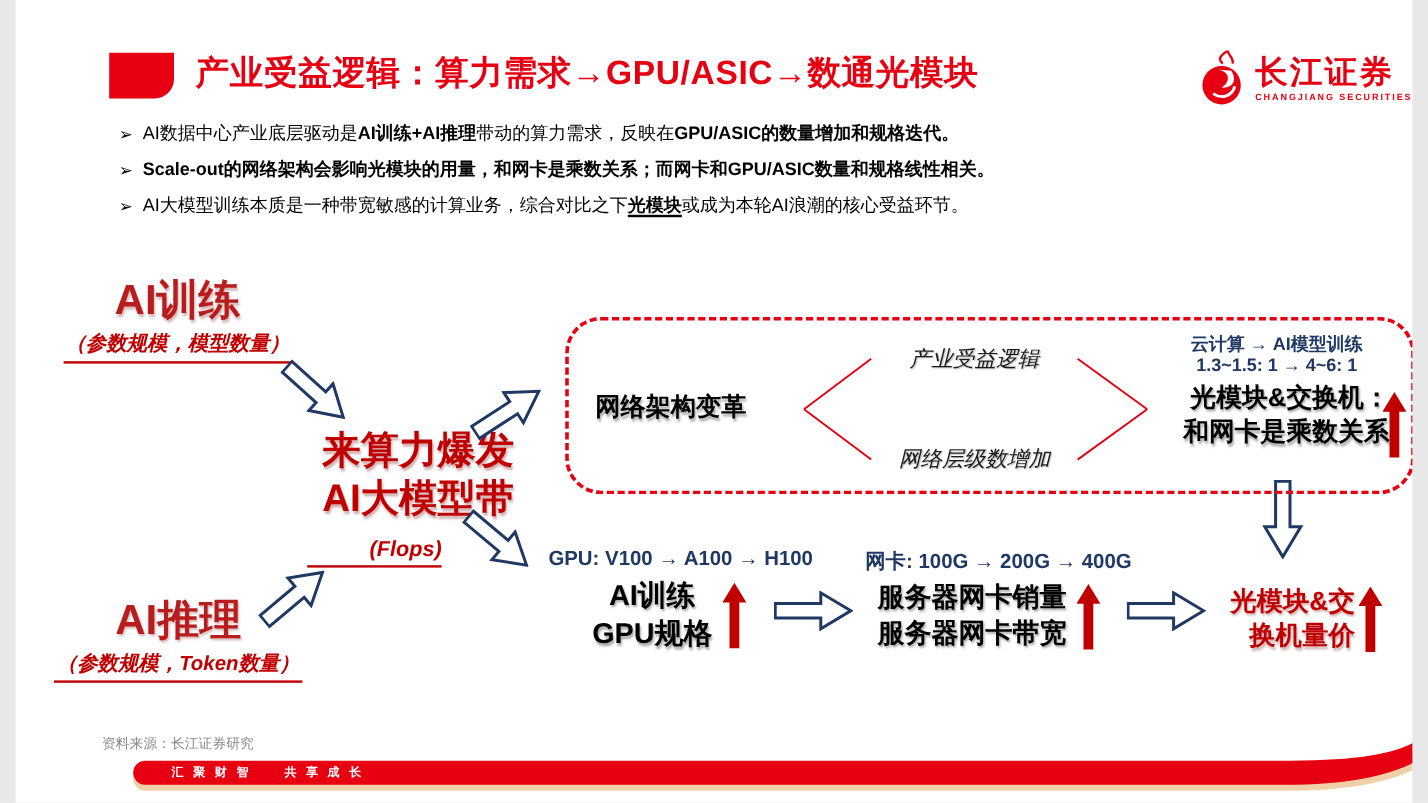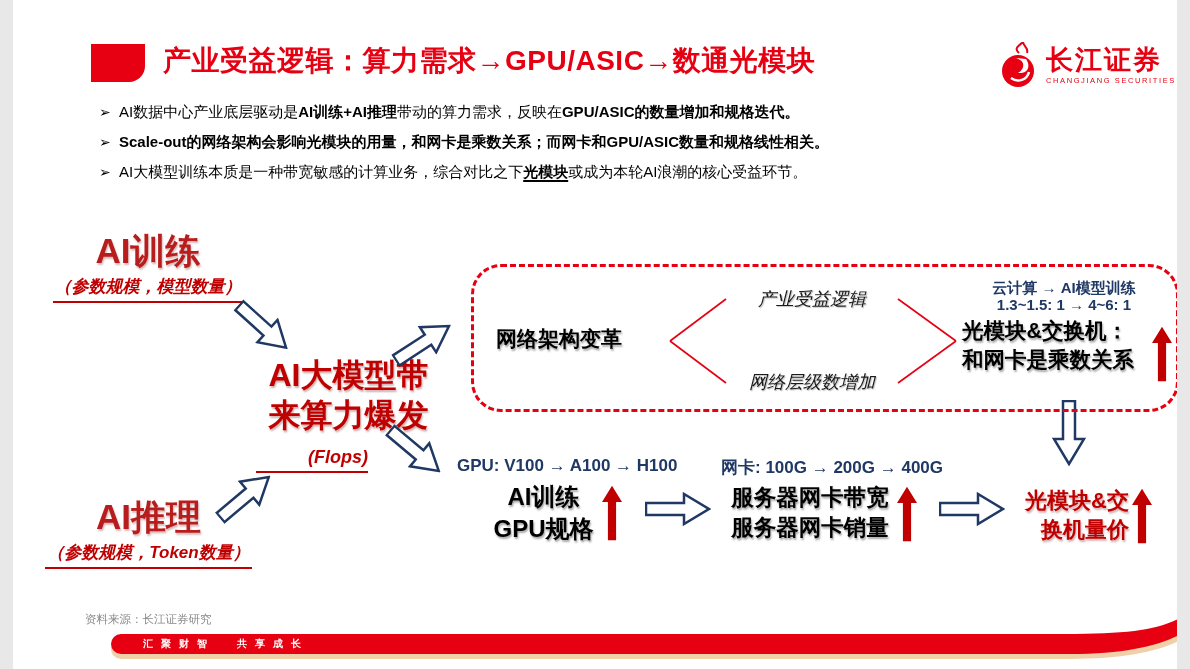--- a/index.html
+++ b/index.html
@@ -8,21 +8,21 @@
     font-family:"Liberation Sans",sans-serif;overflow:hidden;margin:0 auto;
   }
   
   .title-chip{position:absolute;left:78px;top:44px;width:54px;height:38px;
     background:#e60012;border-radius:0 0 16px 0;}
   .page-title{position:absolute;left:150px;top:42px;font-size:28px;font-weight:bold;
     color:#e60012;letter-spacing:0.5px;white-space:nowrap;}
   .logo{position:absolute;left:985px;top:42px;display:flex;align-items:center;gap:6px;}
   .logo-txt{display:flex;flex-direction:column;line-height:1;}
   .logo-cn{font-size:27px;font-weight:bold;color:#e60012;letter-spacing:2px;white-space:nowrap;}
-  .logo-en{font-size:7.5px;font-weight:normal;color:#e60012;letter-spacing:1.6px;margin-top:3px;white-space:nowrap;}
+  .logo-en{font-size:7.5px;font-weight:bold;color:#e60012;letter-spacing:1.6px;margin-top:3px;white-space:nowrap;}
   
   .bullets{position:absolute;left:86px;top:103px;width:880px;}
   .bullet{display:flex;align-items:flex-start;margin-bottom:12px;font-size:15px;color:#000;line-height:18px;}
   .bullet .marker{width:20px;flex:0 0 20px;font-size:14px;color:#000;}
   .seg-b{font-weight:bold;}
   .seg-u{text-decoration:underline;text-decoration-thickness:2px;text-underline-offset:3px;}
   
   .node{position:absolute;text-align:center;}
   .node-title{font-size:35px;font-weight:bold;color:#b91c1c;line-height:1.1;
     text-shadow:1px 2px 2px rgba(130,50,50,.35);}
@@ -39,21 +39,21 @@
     border:3px dashed #e60012;border-radius:30px;box-sizing:border-box;}
   .net-label{position:absolute;left:22px;top:58px;font-size:21px;font-weight:bold;color:#000;
     text-shadow:1px 2px 2px rgba(0,0,0,.35);white-space:nowrap;}
   .net-branch{position:absolute;width:180px;text-align:center;font-size:18px;font-style:italic;
     color:#1a1a1a;white-space:nowrap;text-shadow:1px 1px 1px rgba(0,0,0,.25);}
   .net-branch.top{left:248px;top:20px;}
   .net-branch.bottom{left:248px;top:103px;}
   .net-lines{position:absolute;left:0;top:0;width:708px;height:148px;}
   .net-ratio{position:absolute;left:492px;top:12px;width:196px;text-align:center;
     font-size:15px;font-weight:bold;color:#1f3864;line-height:17px;white-space:nowrap;}
-  .net-result{position:absolute;left:488px;top:50px;width:196px;text-align:left;
+  .net-result{position:absolute;left:488px;top:50px;width:196px;text-align:right;
     font-size:21.5px;font-weight:bold;color:#000;line-height:29px;white-space:nowrap;
     text-shadow:1px 2px 2px rgba(0,0,0,.35);}
   
   .chain-header{position:absolute;font-size:17px;font-weight:bold;color:#1f3864;white-space:nowrap;}
   .chain-text{position:absolute;text-align:center;font-weight:bold;color:#000;
     text-shadow:1px 2px 2px rgba(0,0,0,.35);white-space:nowrap;}
   .outcome{position:absolute;left:998px;top:486px;width:118px;text-align:right;
     font-size:22px;line-height:29px;font-weight:bold;color:#c00000;
     text-shadow:1px 2px 2px rgba(130,50,50,.4);}
   
@@ -107,22 +107,22 @@
     <div class="node-title">AI训练</div>
     <div class="node-sub">（参数规模，模型数量）</div>
   </div>
 
   <div class="node" style="left:28px;top:498px;width:215px;">
     <div class="node-title">AI推理</div>
     <div class="node-sub">（参数规模，Token数量）</div>
   </div>
 
   <div class="compute">
+    <div>来算力爆发</div>
     <div>AI大模型带</div>
-    <div>来算力爆发</div>
   </div>
   <div class="flops">(Flops)</div>
 
   <svg class="block-arrow" style="left:217px;top:310px;transform:rotate(42deg);" viewBox="0 0 66 34">
     <polygon points="1,11 39,11 39,2 64,17 39,32 39,23 1,23" fill="#fff" stroke="#1f3864" stroke-width="2.5"></polygon>
   </svg>
   <svg class="block-arrow" style="left:377px;top:326px;transform:rotate(-33deg);" viewBox="0 0 66 34">
     <polygon points="1,11 39,11 39,2 64,17 39,32 39,23 1,23" fill="#fff" stroke="#1f3864" stroke-width="2.5"></polygon>
   </svg>
   <svg class="block-arrow" style="left:369px;top:434px;transform:rotate(40deg);" viewBox="0 0 66 34">
@@ -168,22 +168,22 @@
   <div class="chain-text" style="left:468px;top:481px;width:125px;font-size:24px;line-height:32px;">
     <div>AI训练</div>
     <div>GPU规格</div>
   </div>
   <svg class="up-arrow" style="left:589px;top:484px;" viewBox="0 0 22 60">
     <polygon points="11,0 22,18 15.5,18 15.5,60 6.5,60 6.5,18 0,18" fill="#c00000"></polygon>
   </svg>
 
   <div class="chain-header" style="left:708px;top:456px;">网卡:  100G → 200G → 400G</div>
   <div class="chain-text" style="left:702px;top:483px;width:190px;font-size:22.5px;line-height:30px;">
+    <div>服务器网卡销量</div>
     <div>服务器网卡带宽</div>
-    <div>服务器网卡销量</div>
   </div>
   <svg class="up-arrow" style="left:884px;top:485px;" viewBox="0 0 22 60">
     <polygon points="11,0 22,18 15.5,18 15.5,60 6.5,60 6.5,18 0,18" fill="#c00000"></polygon>
   </svg>
 
   <div class="outcome">
     <div>光模块&amp;交</div>
     <div>换机量价</div>
   </div>
   <svg class="up-arrow" style="left:1119px;top:487px;" viewBox="0 0 22 60">

